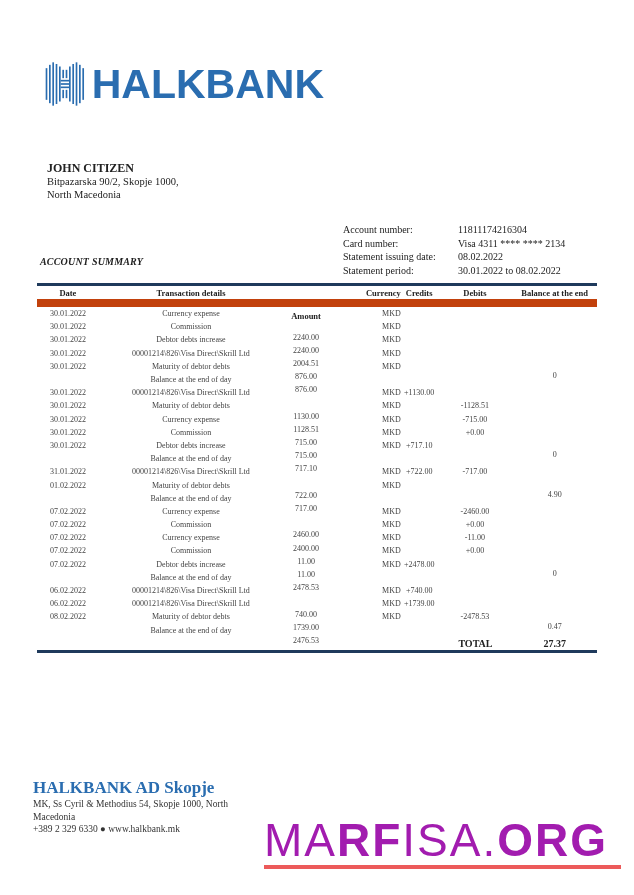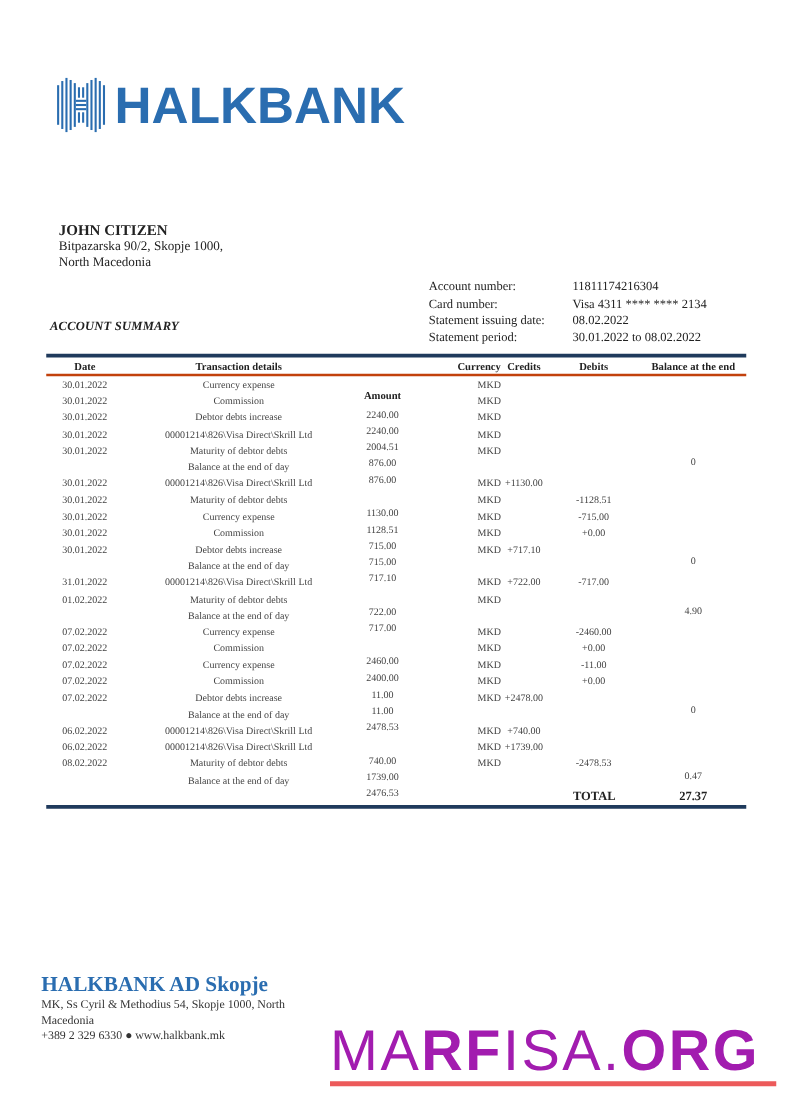--- a/index.html
+++ b/index.html
@@ -1,29 +1,29 @@
 <!DOCTYPE html>
 <html><head>
 <meta charset="utf-8">
 <style>
   html, body { margin:0; padding:0; background:#fff; }
   body { width:634px; height:895px; position:relative; overflow:hidden; font-family:"Liberation Serif", serif; color:#222; }
   .logo { position:absolute; left:44px; top:55px; width:280px; height:58px; display:flex; align-items:center; }
   .logo-mark { width:50px; height:54px; margin-right:6px; }
   .logo-text { font-family:"Liberation Sans", sans-serif; font-weight:bold; font-size:41px; color:#2a6db0; letter-spacing:0px; }
-  .customer { position:absolute; left:47px; top:178px; font-size:10.5px; line-height:13px; }
+  .customer { position:absolute; left:47px; top:162px; font-size:10.5px; line-height:13px; }
   .customer .name { font-weight:bold; font-size:12px; }
   .acct { position:absolute; left:343px; top:187px; font-size:10px; line-height:13.5px;margin-top:36px; }
   .acct table { border-collapse:collapse; }
   .acct td { padding:0; vertical-align:top; }
   .acct td.k { width:115px; }
   .summary-title { position:absolute; left:40px; top:256px; font-size:10px; font-weight:bold; letter-spacing:0.2px;font-style:italic; }
   .tbl { position:absolute; left:37px; top:283px; width:560px; }
   .bar { height:3px; background:#1f3a5c; }
-  .hdr { display:flex; font-size:8.5px; font-weight:bold; height:13px; align-items:center; border-bottom:2px solid #c2410c; }
+  .hdr { display:flex; font-size:8.5px; font-weight:bold; height:13px; align-items:center; border-bottom:8px solid #c2410c; }
   .row { display:flex; font-size:8px; height:13.2px; align-items:center; color:#444; }
   .c-date { width:62px; text-align:center; }
   .c-det { width:177px; padding-left:4px;text-align:center; }
   .c-amt { width:50px; text-align:center; padding-left:2px;margin-top:47px; }
   .c-cur { width:70px; text-align:right; }
   .c-cr { width:37px; text-align:center; }
   .c-db { width:75px; text-align:center; }
   .c-bal { width:85px; text-align:center; }
   .row.bal .c-bal { position:relative; top:-4px; }
   .totrow { display:flex; font-size:10px; font-weight:bold; height:13px; align-items:center; color:#222; }

